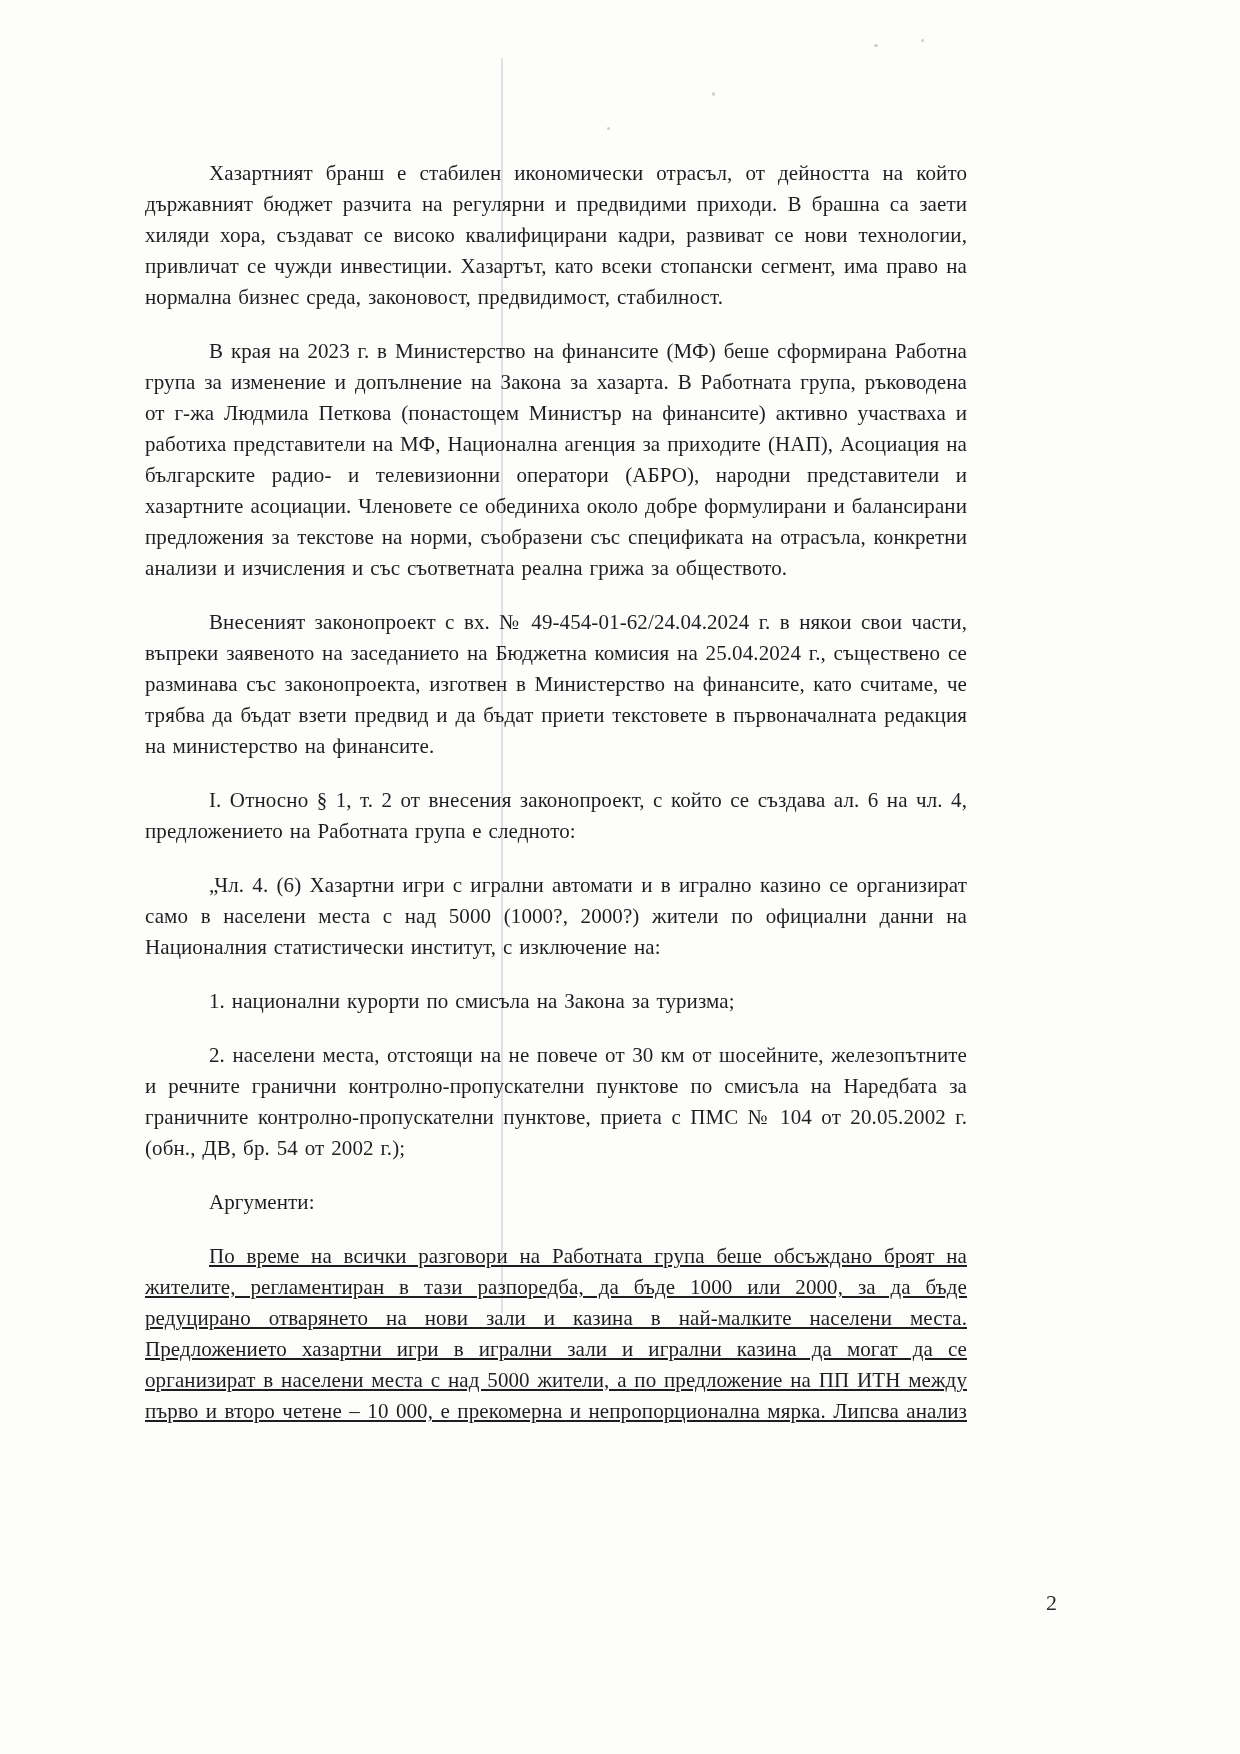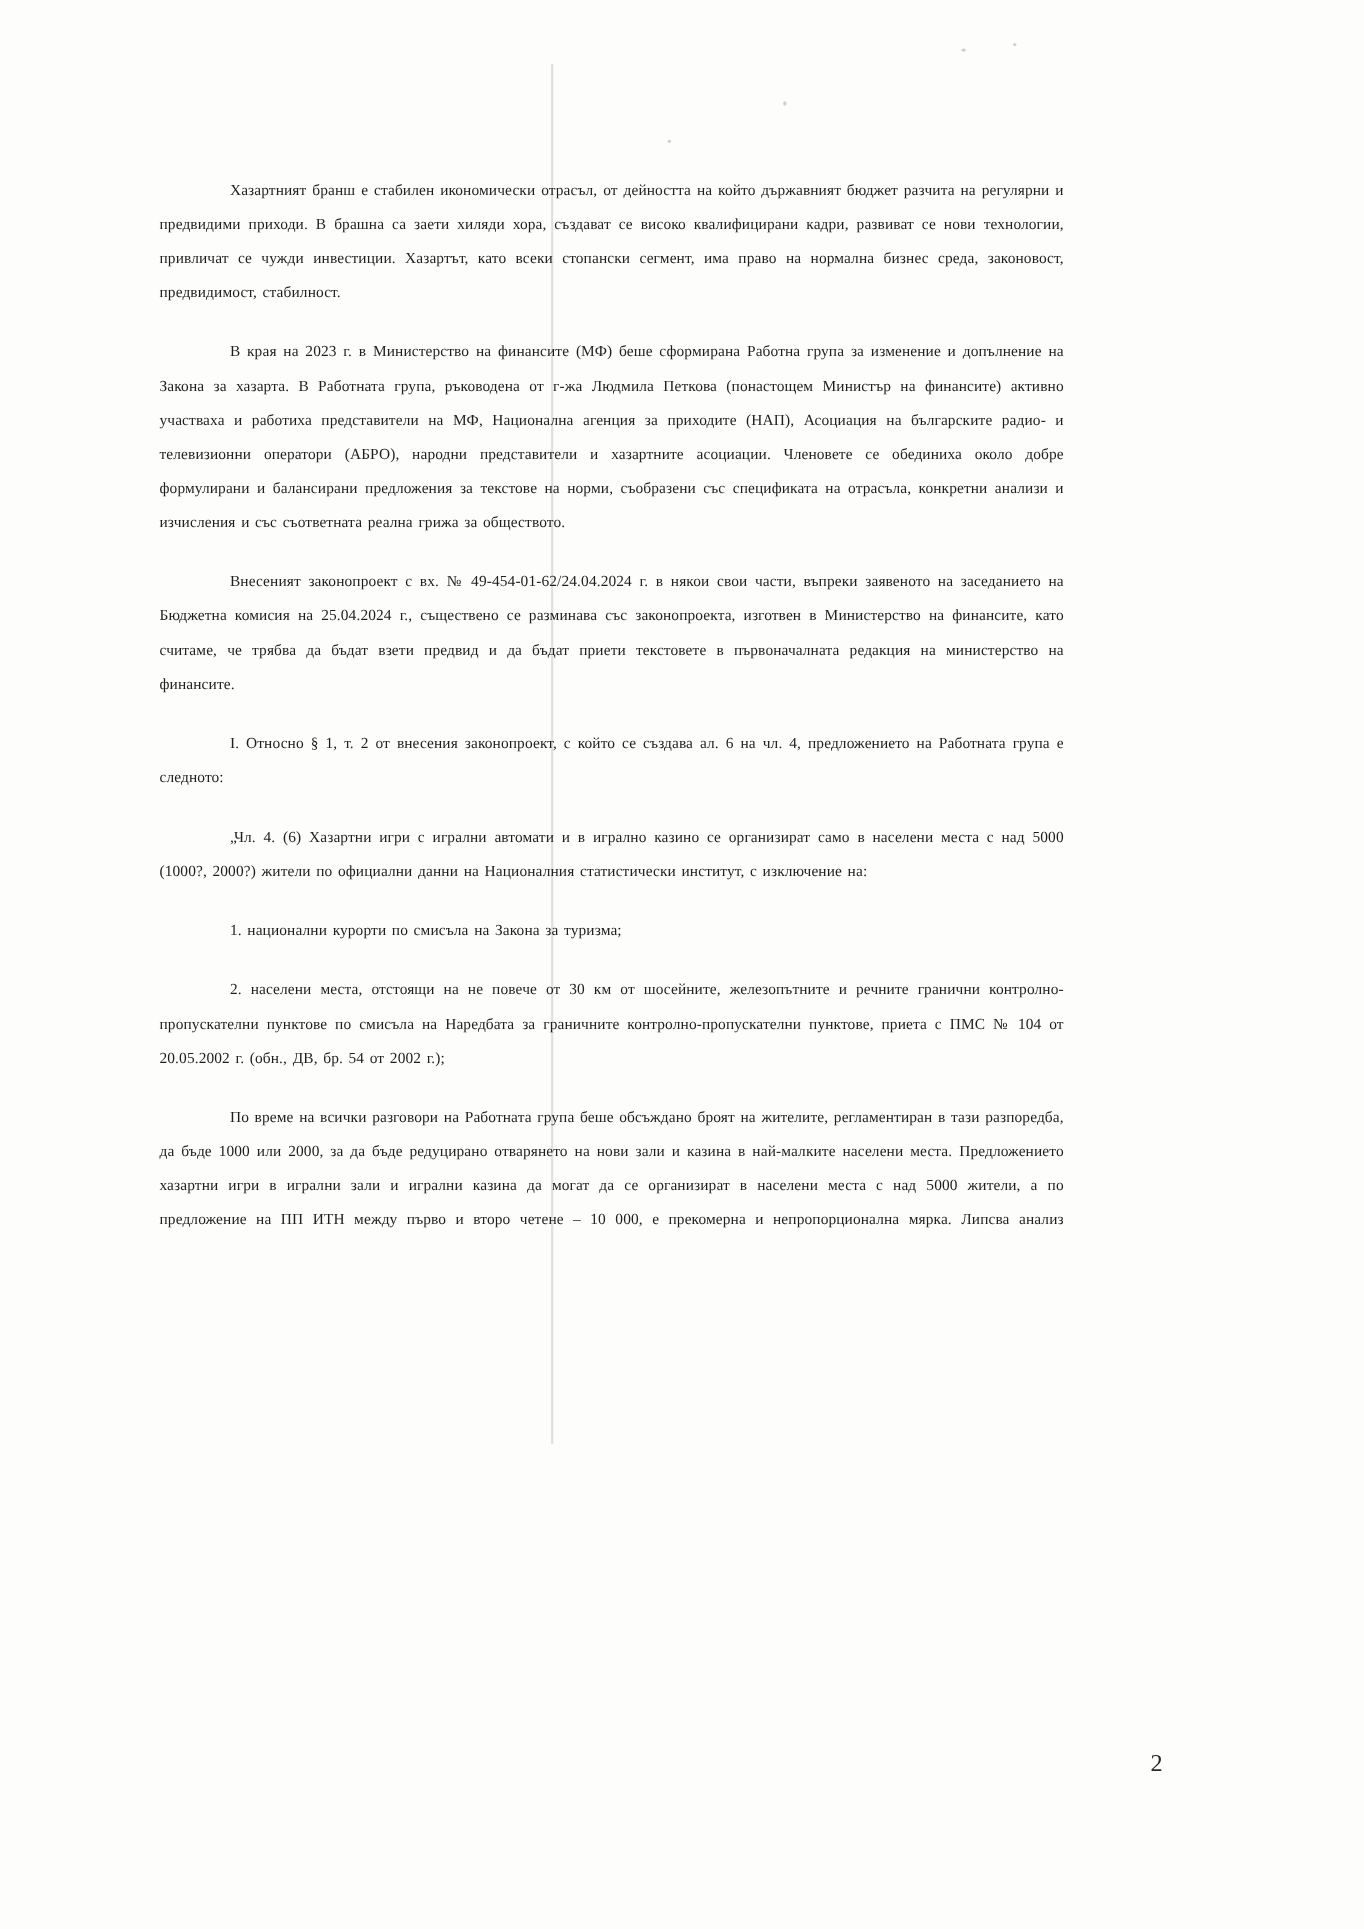--- a/index.html
+++ b/index.html
@@ -30,32 +30,32 @@
     background: rgba(120, 120, 120, 0.35);
     border-radius: 50%;
   }
   .text-block {
     position: absolute;
     left: 145px;
     top: 158px;
     width: 822px;
   }
   .text-block p, .text-block h2, .text-block h3 {
-    font-size: 14px;
+    font-size: 21px;
     line-height: 31px;
     font-weight: normal;
     text-align: justify;
     text-indent: 64px;
     margin: 0 0 23px 0;
     letter-spacing: 0.1px;
     word-spacing: 1.5px;
   }
   .bold { font-weight: bold; }
   .italic { }
-  .continues { text-align-last: justify; }
+  .continues { text-align-last: justify; text-decoration: underline; }
   .page-number {
     position: absolute;
     left: 1046px;
     top: 1590px;
     font-size: 22px;
     color: #2a2a2a;
   }
 </style>
 </head>
 <body>
@@ -77,19 +77,20 @@
 
     <h2 class="bold">I. Относно § 1, т. 2 от внесения законопроект, с който се създава ал. 6 на чл. 4, предложението на Работната група е следното:</h2>
 
     <p class="italic">„Чл. 4. (6) Хазартни игри с игрални автомати и в игрално казино се организират само в населени места с над 5000 (1000?, 2000?) жители по официални данни на Националния статистически институт, с изключение на:</p>
 
     <p class="italic">1. национални курорти по смисъла на Закона за туризма;</p>
 
     <p class="italic">2. населени места, отстоящи на не повече от 30 км от шосейните, железопътните и речните гранични контролно-пропускателни пунктове по смисъла на Наредбата за граничните контролно-пропускателни пунктове, приета с ПМС № 104 от 20.05.2002 г. (обн., ДВ, бр. 54 от 2002 г.);</p>
 
 
+    <h3 class="bold">Аргументи:</h3>
 
     <p class="continues">По време на всички разговори на Работната група беше обсъждано броят на жителите, регламентиран в тази разпоредба, да бъде 1000 или 2000, за да бъде редуцирано отварянето на нови зали и казина в най-малките населени места. Предложението хазартни игри в игрални зали и игрални казина да могат да се организират в населени места с над 5000 жители, а по предложение на ПП ИТН между първо и второ четене – 10 000, е прекомерна и непропорционална мярка. Липсва анализ</p>
   </div>
 
   <div class="page-number">2</div>
 
 </div>
 
 </body></html>

